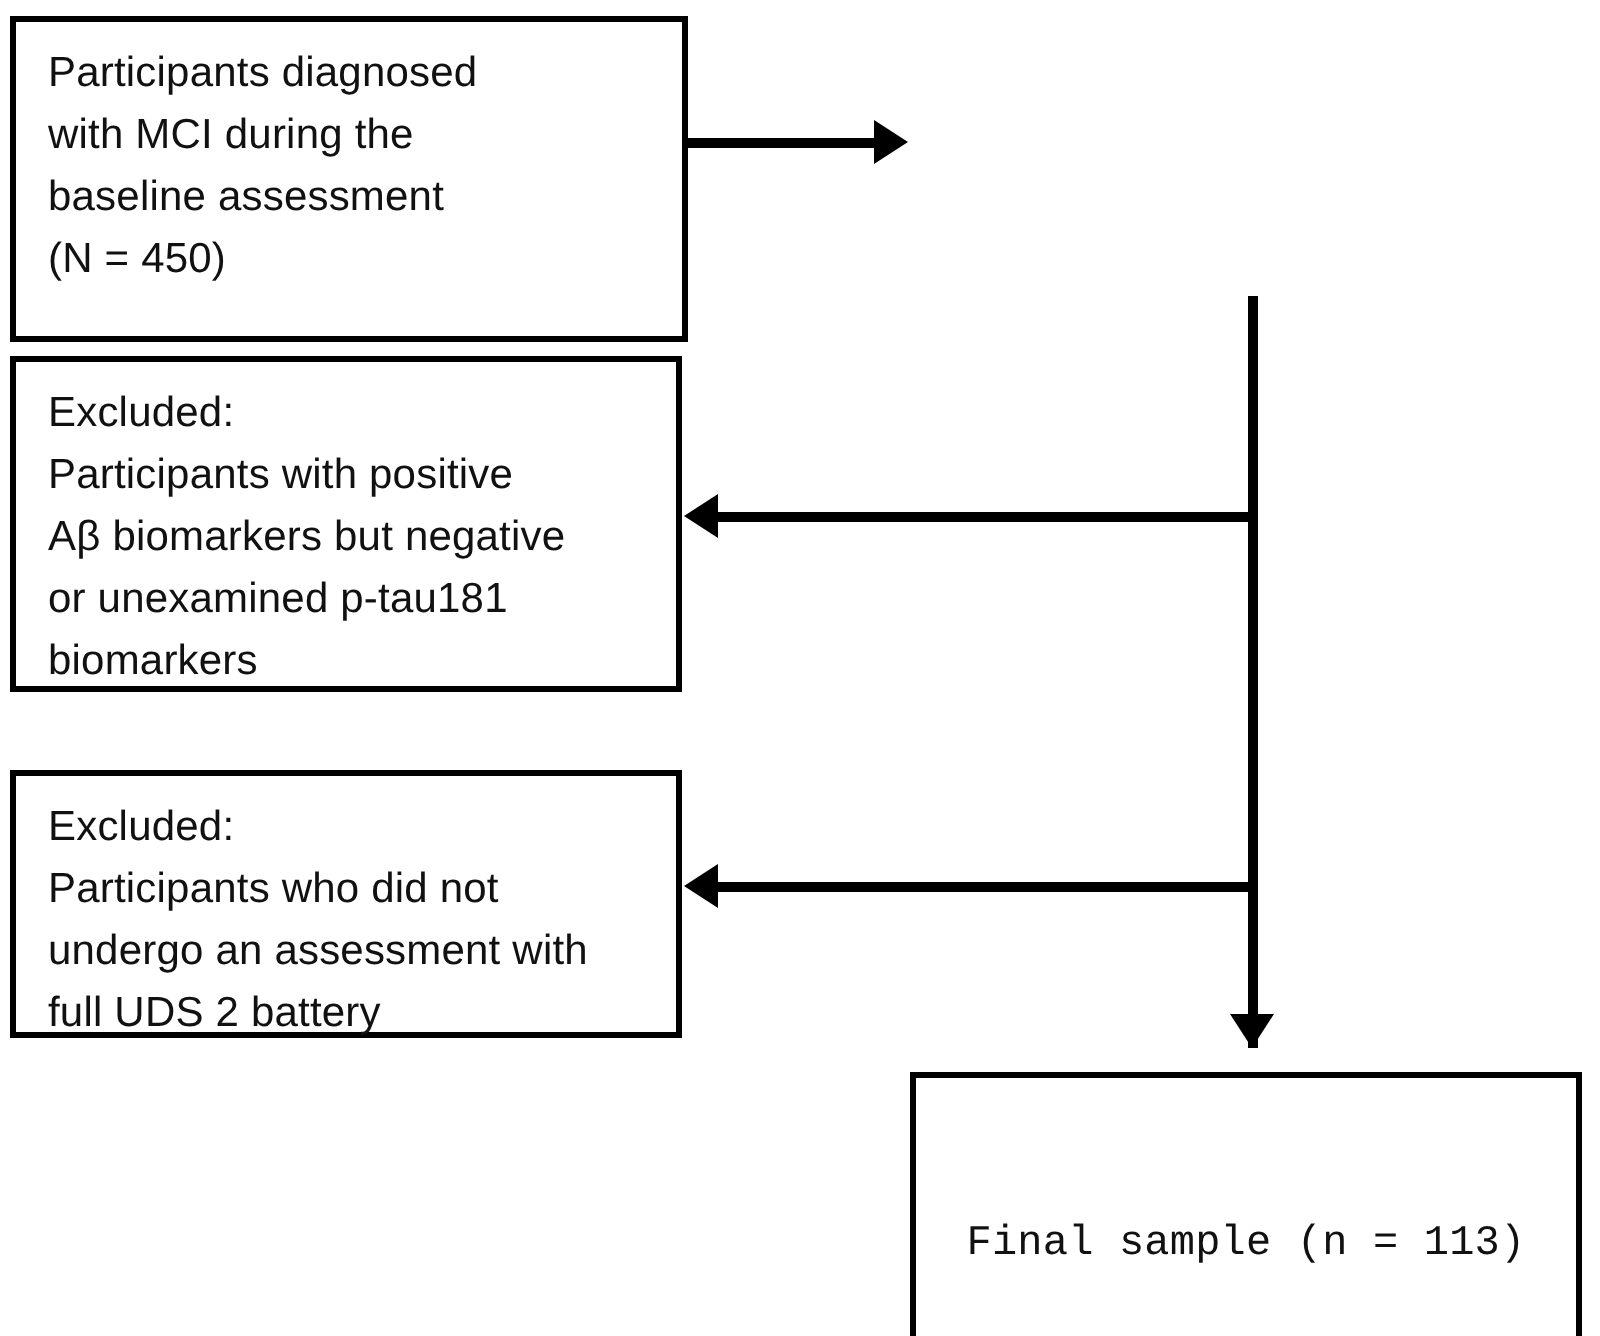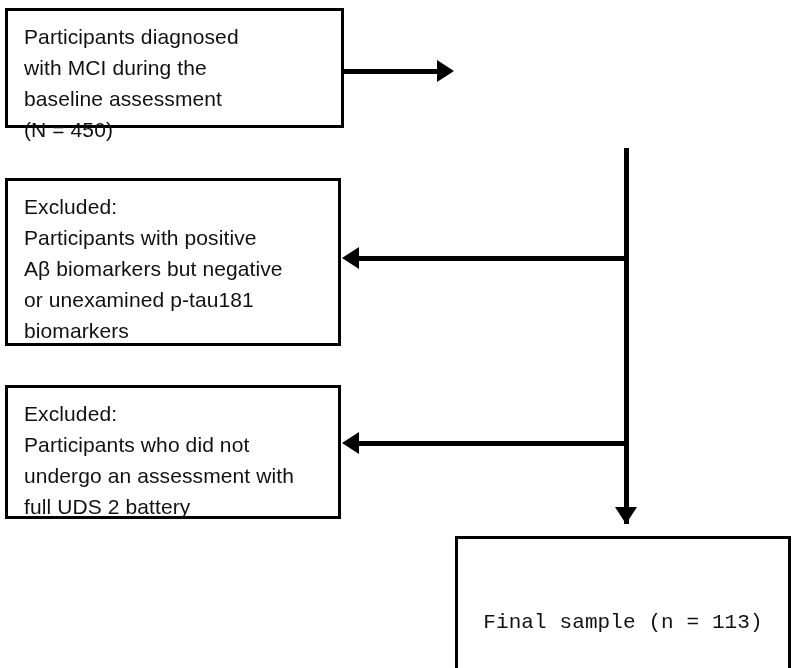--- a/index.html
+++ b/index.html
@@ -35,21 +35,21 @@
   }
   .node.center {
     display: flex;
     align-items: center;
     justify-content: center;
     text-align: center;
     padding: 0;
     white-space: normal;
   }
   
-  #node-baseline      { left: 5px;   top: 8px;   width: 339px; height: 120px; }
+  #node-baseline      { left: 5px;   top: 8px;   width: 339px; height: 163px; }
   #node-biomarkers    { left: 455px; top: 8px;   width: 331px; height: 140px; }
   #node-excluded-ptau { left: 5px;   top: 178px; width: 336px; height: 168px; }
   #node-excluded-uds  { left: 5px;   top: 385px; width: 336px; height: 134px; }
   #node-final         { left: 455px; top: 536px; width: 336px; height: 172px; font-family: Liberation Mono, monospace; }
 
   
   .edge {
     position: absolute;
     background: #000000;
   }

